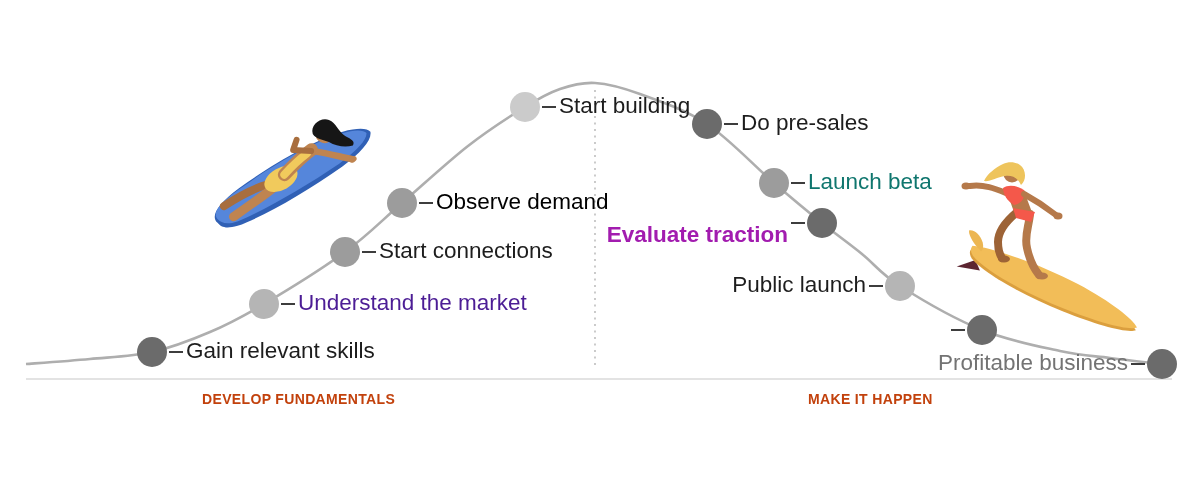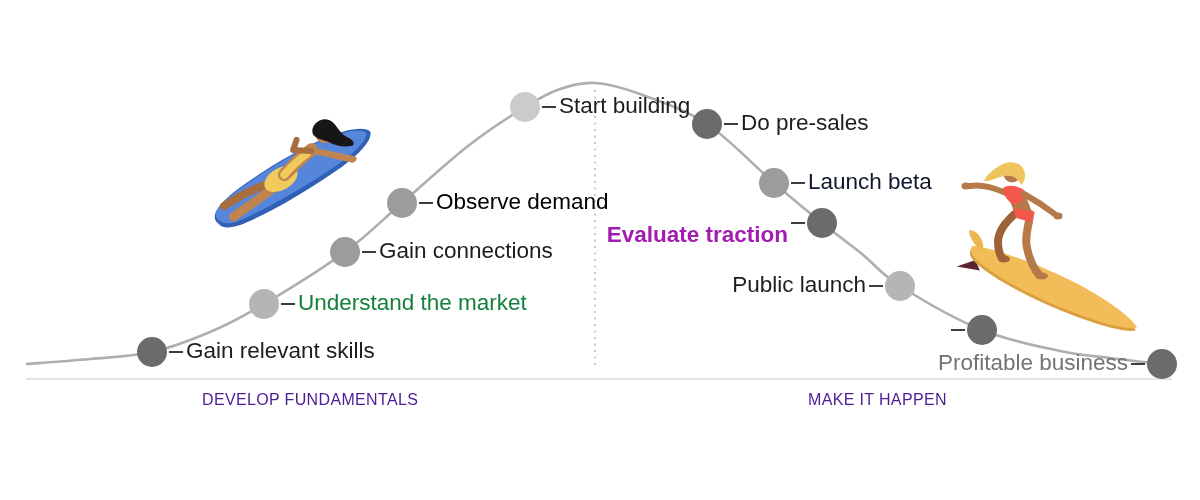--- a/index.html
+++ b/index.html
@@ -11,24 +11,24 @@
     position:absolute;
     transform:translateY(-53%);
     font-size:22.5px;
     color:#1d1d1d;
     white-space:nowrap;
     letter-spacing:0;
   }
   .section-label{
     position:absolute;
     z-index:2;
-    font-size:16px;
-    font-weight:400;
+    font-size:14px;
+    font-weight:700;
     letter-spacing:.35px;
-    color:#4c1d95;
+    color:#c2410c;
     white-space:nowrap;
   }
 </style>
 </head>
 <body>
 
 <div class="stage">
 
   <svg id="scene" width="1200" height="500" viewBox="0 0 1200 500">
 
@@ -96,26 +96,26 @@
       <path fill="#f4584a" d="M 1013 208 L 1035 212 L 1031 222 L 1016 218 Z"></path>
       <path fill="none" stroke="#b5794a" stroke-width="6" stroke-linecap="round" d="M 1024 194 C 1035 200 1047 208 1056 215"></path>
       <ellipse cx="1058" cy="216" rx="4.5" ry="3.5" fill="#b5794a"></ellipse>
       <circle cx="1012" cy="174" r="8.5" fill="#b5794a"></circle>
       <path fill="#eec45c" d="M 1020 165 C 1026 169 1027 180 1021 185 C 1018 178 1012 175 1005 176 C 997 177 990 182 984 181 C 987 174 995 168 1003 164 C 1009 161 1016 162 1020 165 Z"></path>
     </g>
   </svg>
 
   <div id="label-layer">
       <div class="milestone-label" style="top: 352px; color: rgb(29, 29, 29); left: 186px;">Gain relevant skills</div>
-      <div class="milestone-label" style="top: 304px; color: #15803d; left: 298px;">Understand the market</div>
-      <div class="milestone-label" style="top: 252px; color: rgb(29, 29, 29); left: 379px;">Gain connections</div>
+      <div class="milestone-label" style="top: 304px; color: #4c1d95; left: 298px;">Understand the market</div>
+      <div class="milestone-label" style="top: 252px; color: rgb(29, 29, 29); left: 379px;">Start connections</div>
       <div class="milestone-label" style="top: 203px; color: #000000; left: 436px;">Observe demand</div>
       <div class="milestone-label" style="top: 124px; color: rgb(29, 29, 29); left: 741px;">Do pre-sales</div>
       <div class="milestone-label" style="top: 107px; color: rgb(29, 29, 29); left: 559px;">Start building</div>
-      <div class="milestone-label" style="top: 183px; color: #0f172a; left: 808px;">Launch beta</div>
+      <div class="milestone-label" style="top: 183px; color: #0f766e; left: 808px;">Launch beta</div>
       <div class="milestone-label" style="top: 236px; color: #a21caf; right: 412px; font-weight: bold;">Evaluate traction</div>
       <div class="milestone-label" style="top: 286px; color: rgb(29, 29, 29); right: 334px; text-align: center;">Public launch</div>
       <div class="milestone-label" style="top: 364px; color: #737373; right: 72px;">Profitable business</div>
     </div>
 
   <div class="section-label" style="left:202px;top:391px">DEVELOP FUNDAMENTALS</div>
   <div class="section-label" style="left:808px;top:391px">MAKE IT HAPPEN</div>
 </div>
 
 </body></html>

